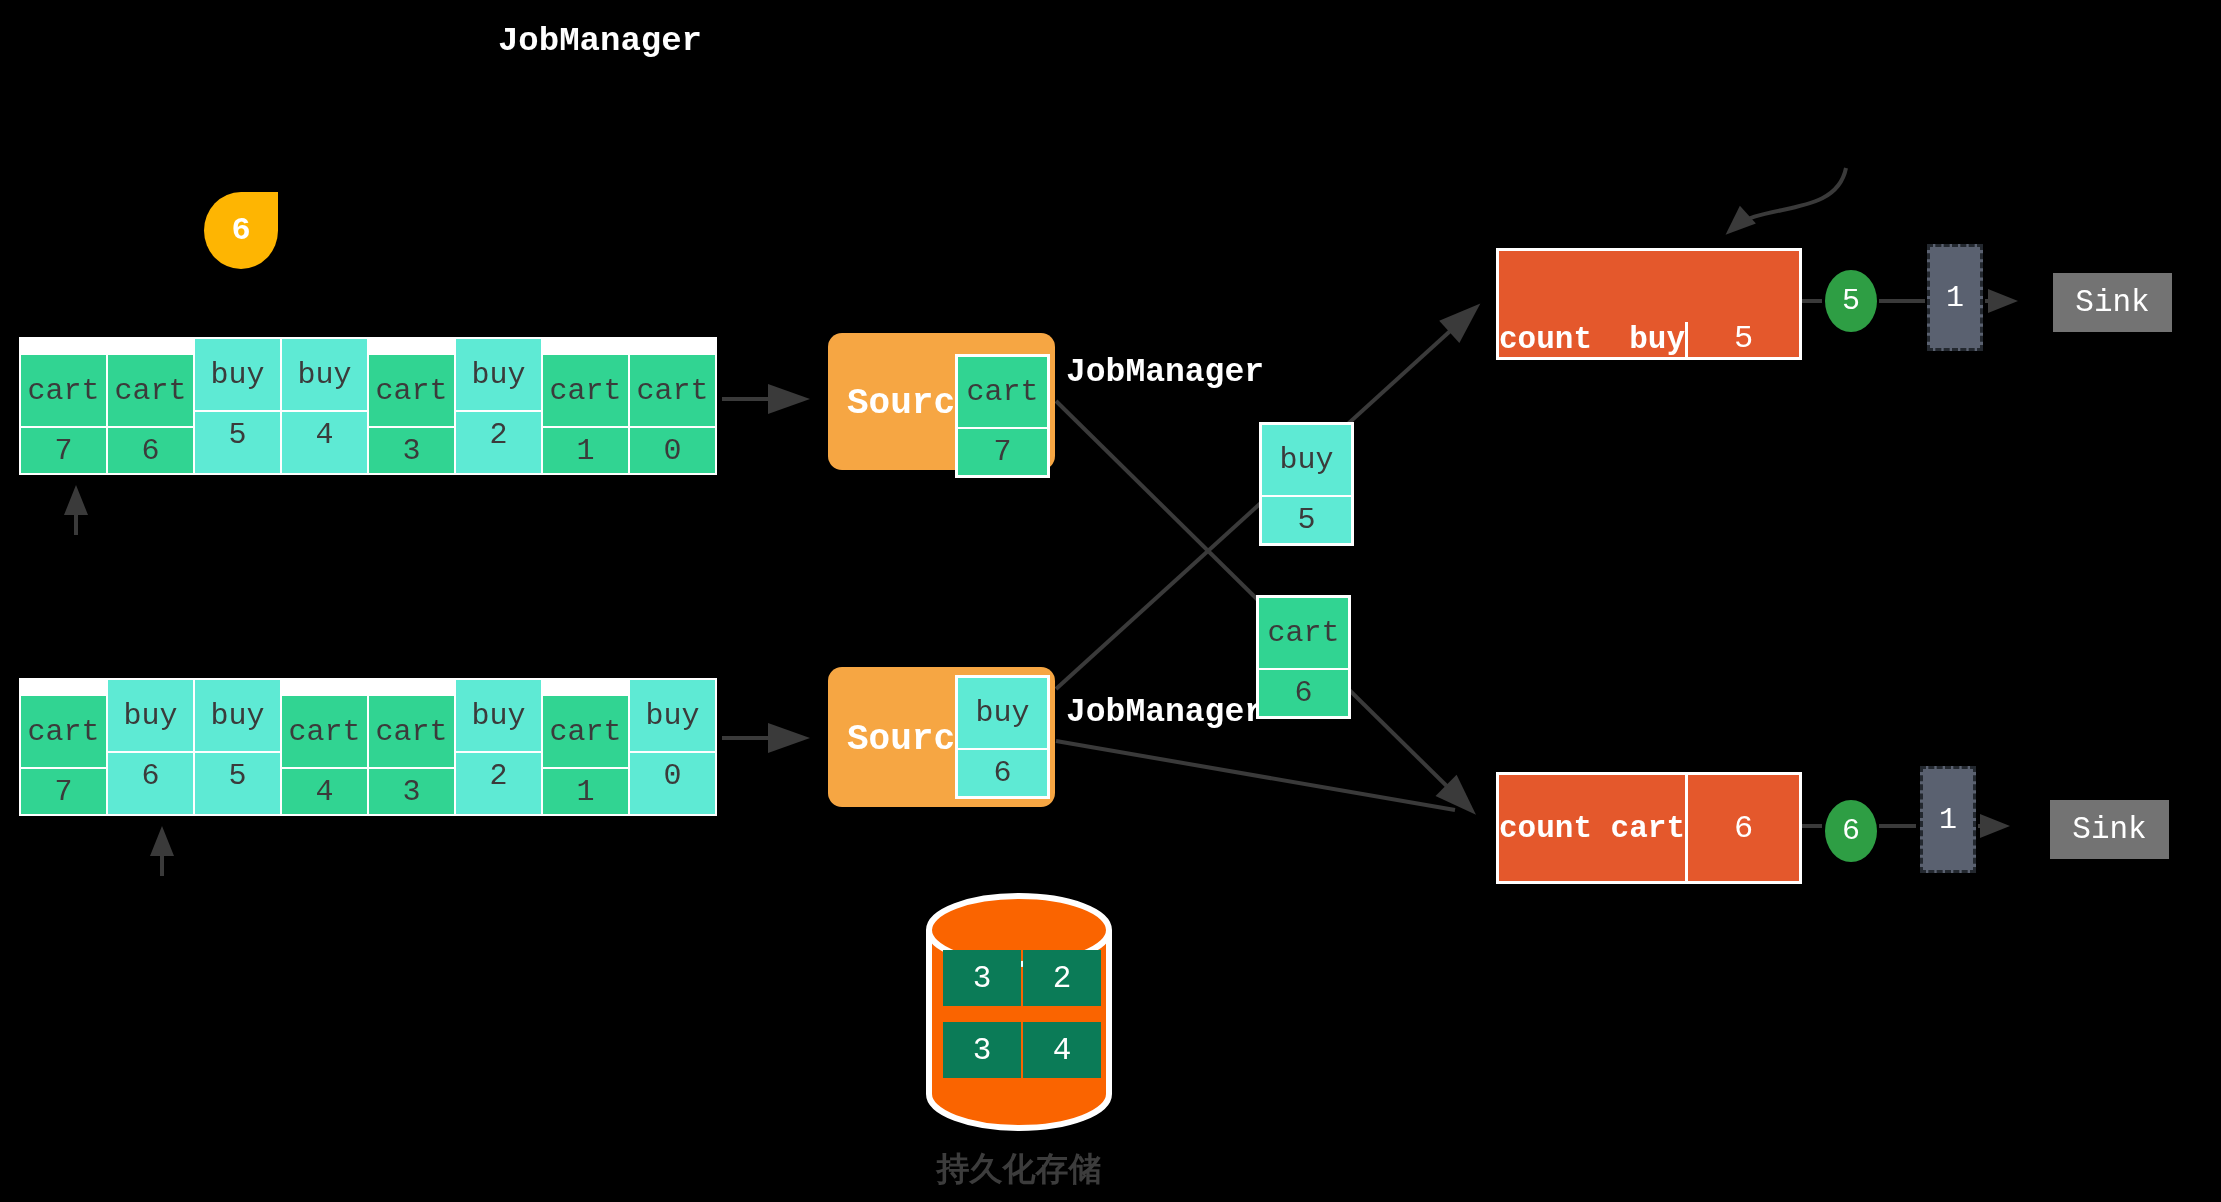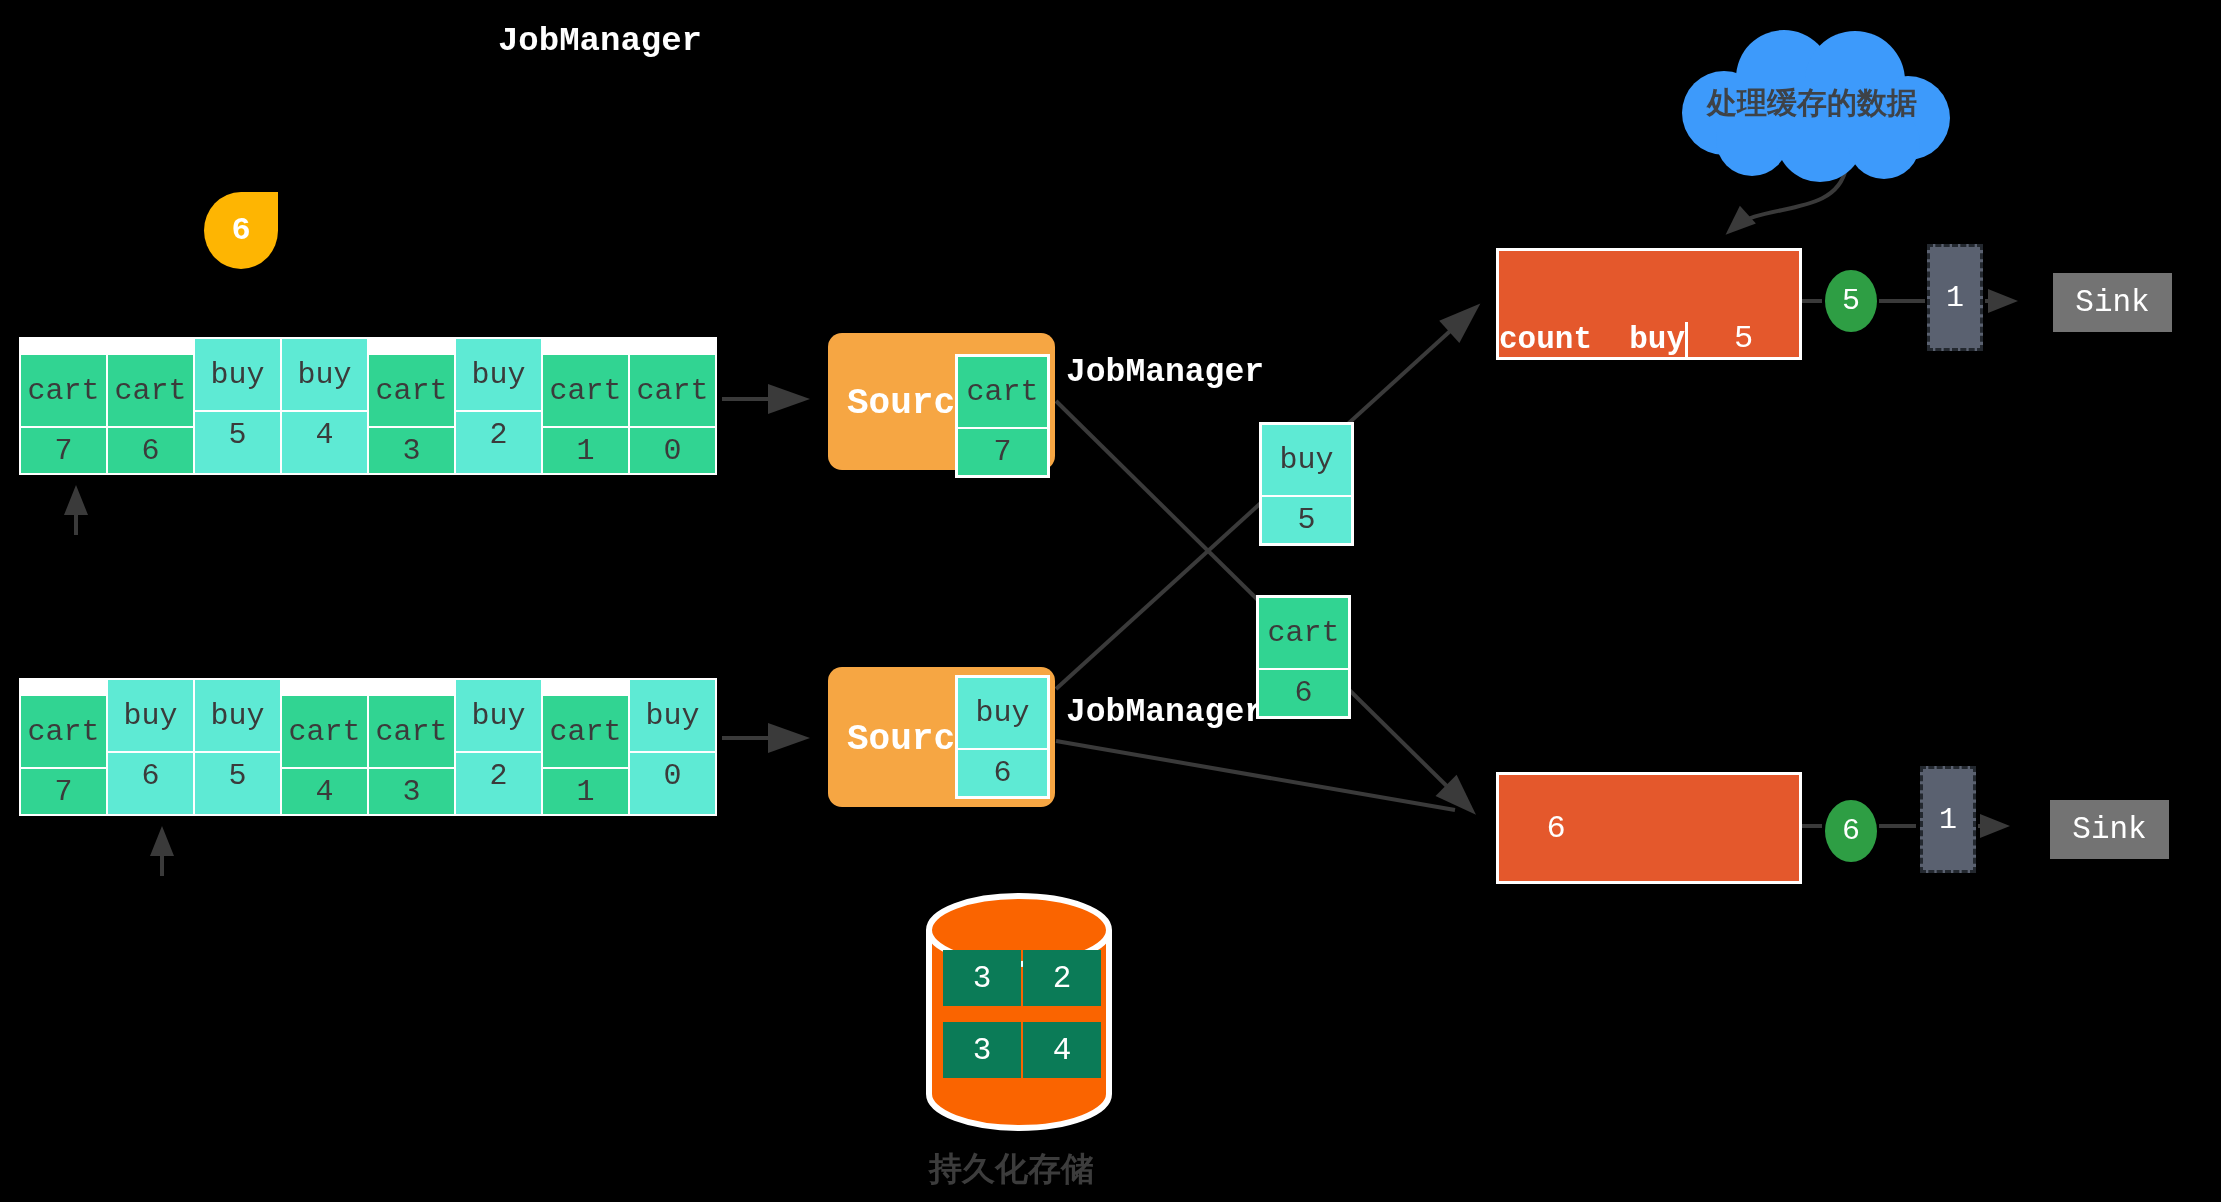--- a/index.html
+++ b/index.html
@@ -35,21 +35,21 @@
 
   .circle{width:52px;height:62px;border-radius:50%;background:#2e9e44;color:#fff;font-size:30px;}
   .slot{width:56px;height:107px;background:#5a6170;border:3px dashed #23282f;box-sizing:border-box;color:#fff;font-size:30px;}
   .sink{width:119px;height:59px;background:#737373;color:#fff;font-size:31px;}
 
   .badge{width:74px;height:77px;background:#feb502;border-radius:50% 0 50% 50%;
          color:#fff;font-weight:bold;font-size:32px;}
 
   .cloud-text{font-weight:bold;font-size:30px;color:#3e4247;text-align:center;}
   .dbcell{position:absolute;width:78px;height:56px;background:#0b7b57;color:#fff;font-size:31px;}
-  .storage-label{font-weight:bold;font-size:33px;color:#3c3c3c;text-align:left;}
+  .storage-label{font-weight:bold;font-size:33px;color:#3c3c3c;text-align:center;}
 </style>
 </head>
 <body>
 
 <div class="canvas">
 
   <svg class="overlay" width="2221" height="1202">
     <defs>
       <marker id="ahBig" markerUnits="userSpaceOnUse" markerWidth="46" markerHeight="36" refX="30" refY="17" orient="auto">
         <path d="M2 2 L44 17 L2 32 Z" fill="#3a3a3a"></path>
@@ -187,47 +187,33 @@
     <span>5</span>
   </div>
   <div class="abs slot fc" style="left:1927px;top:244px;">
     <span>1</span>
   </div>
   <div class="abs sink fc" style="left:2053px;top:273px;">
     <span>Sink</span>
   </div>
 
   <div class="abs op" style="left:1496px;top:772px;width:300px;height:106px;">
+    <div class="op-label">count cart</div>
     <div class="op-val">6</div>
   </div>
   <div class="abs circle fc" style="left:1825px;top:800px;">
     <span>6</span>
   </div>
   <div class="abs slot fc" style="left:1920px;top:766px;">
     <span>1</span>
   </div>
   <div class="abs sink fc" style="left:2050px;top:800px;">
     <span>Sink</span>
   </div>
 
-  <div class="abs" style="left:1672px;top:28px;width:280px;height:155px;">
-    <svg width="280" height="155">
-      <g fill="#3d9afb">
-        <circle cx="52" cy="85" r="42"></circle>
-        <circle cx="112" cy="50" r="48"></circle>
-        <circle cx="183" cy="53" r="50"></circle>
-        <circle cx="236" cy="90" r="42"></circle>
-        <circle cx="80" cy="112" r="36"></circle>
-        <circle cx="148" cy="110" r="44"></circle>
-        <circle cx="212" cy="115" r="36"></circle>
-        <rect x="45" y="50" width="190" height="70"></rect>
-      </g>
-    </svg>
-    <div class="abs cloud-text" style="left:12px;top:55px;width:256px;">处理缓存的数据</div>
-  </div>
 
   <div class="abs" style="left:921px;top:888px;width:196px;height:250px;">
     <svg width="196" height="250">
       <path d="M8 42 L8 206 A90 34 0 0 0 188 206 L188 42" fill="#fa6400" stroke="#fff" stroke-width="6"></path>
       <ellipse cx="98" cy="42" rx="90" ry="34" fill="#fa6400" stroke="#fff" stroke-width="6"></ellipse>
     </svg>
     <div class="abs dbcell fc" style="left:22px;top:62px;">
         <span>3</span>
       </div>
     <div class="abs dbcell fc" style="left:102px;top:62px;">

